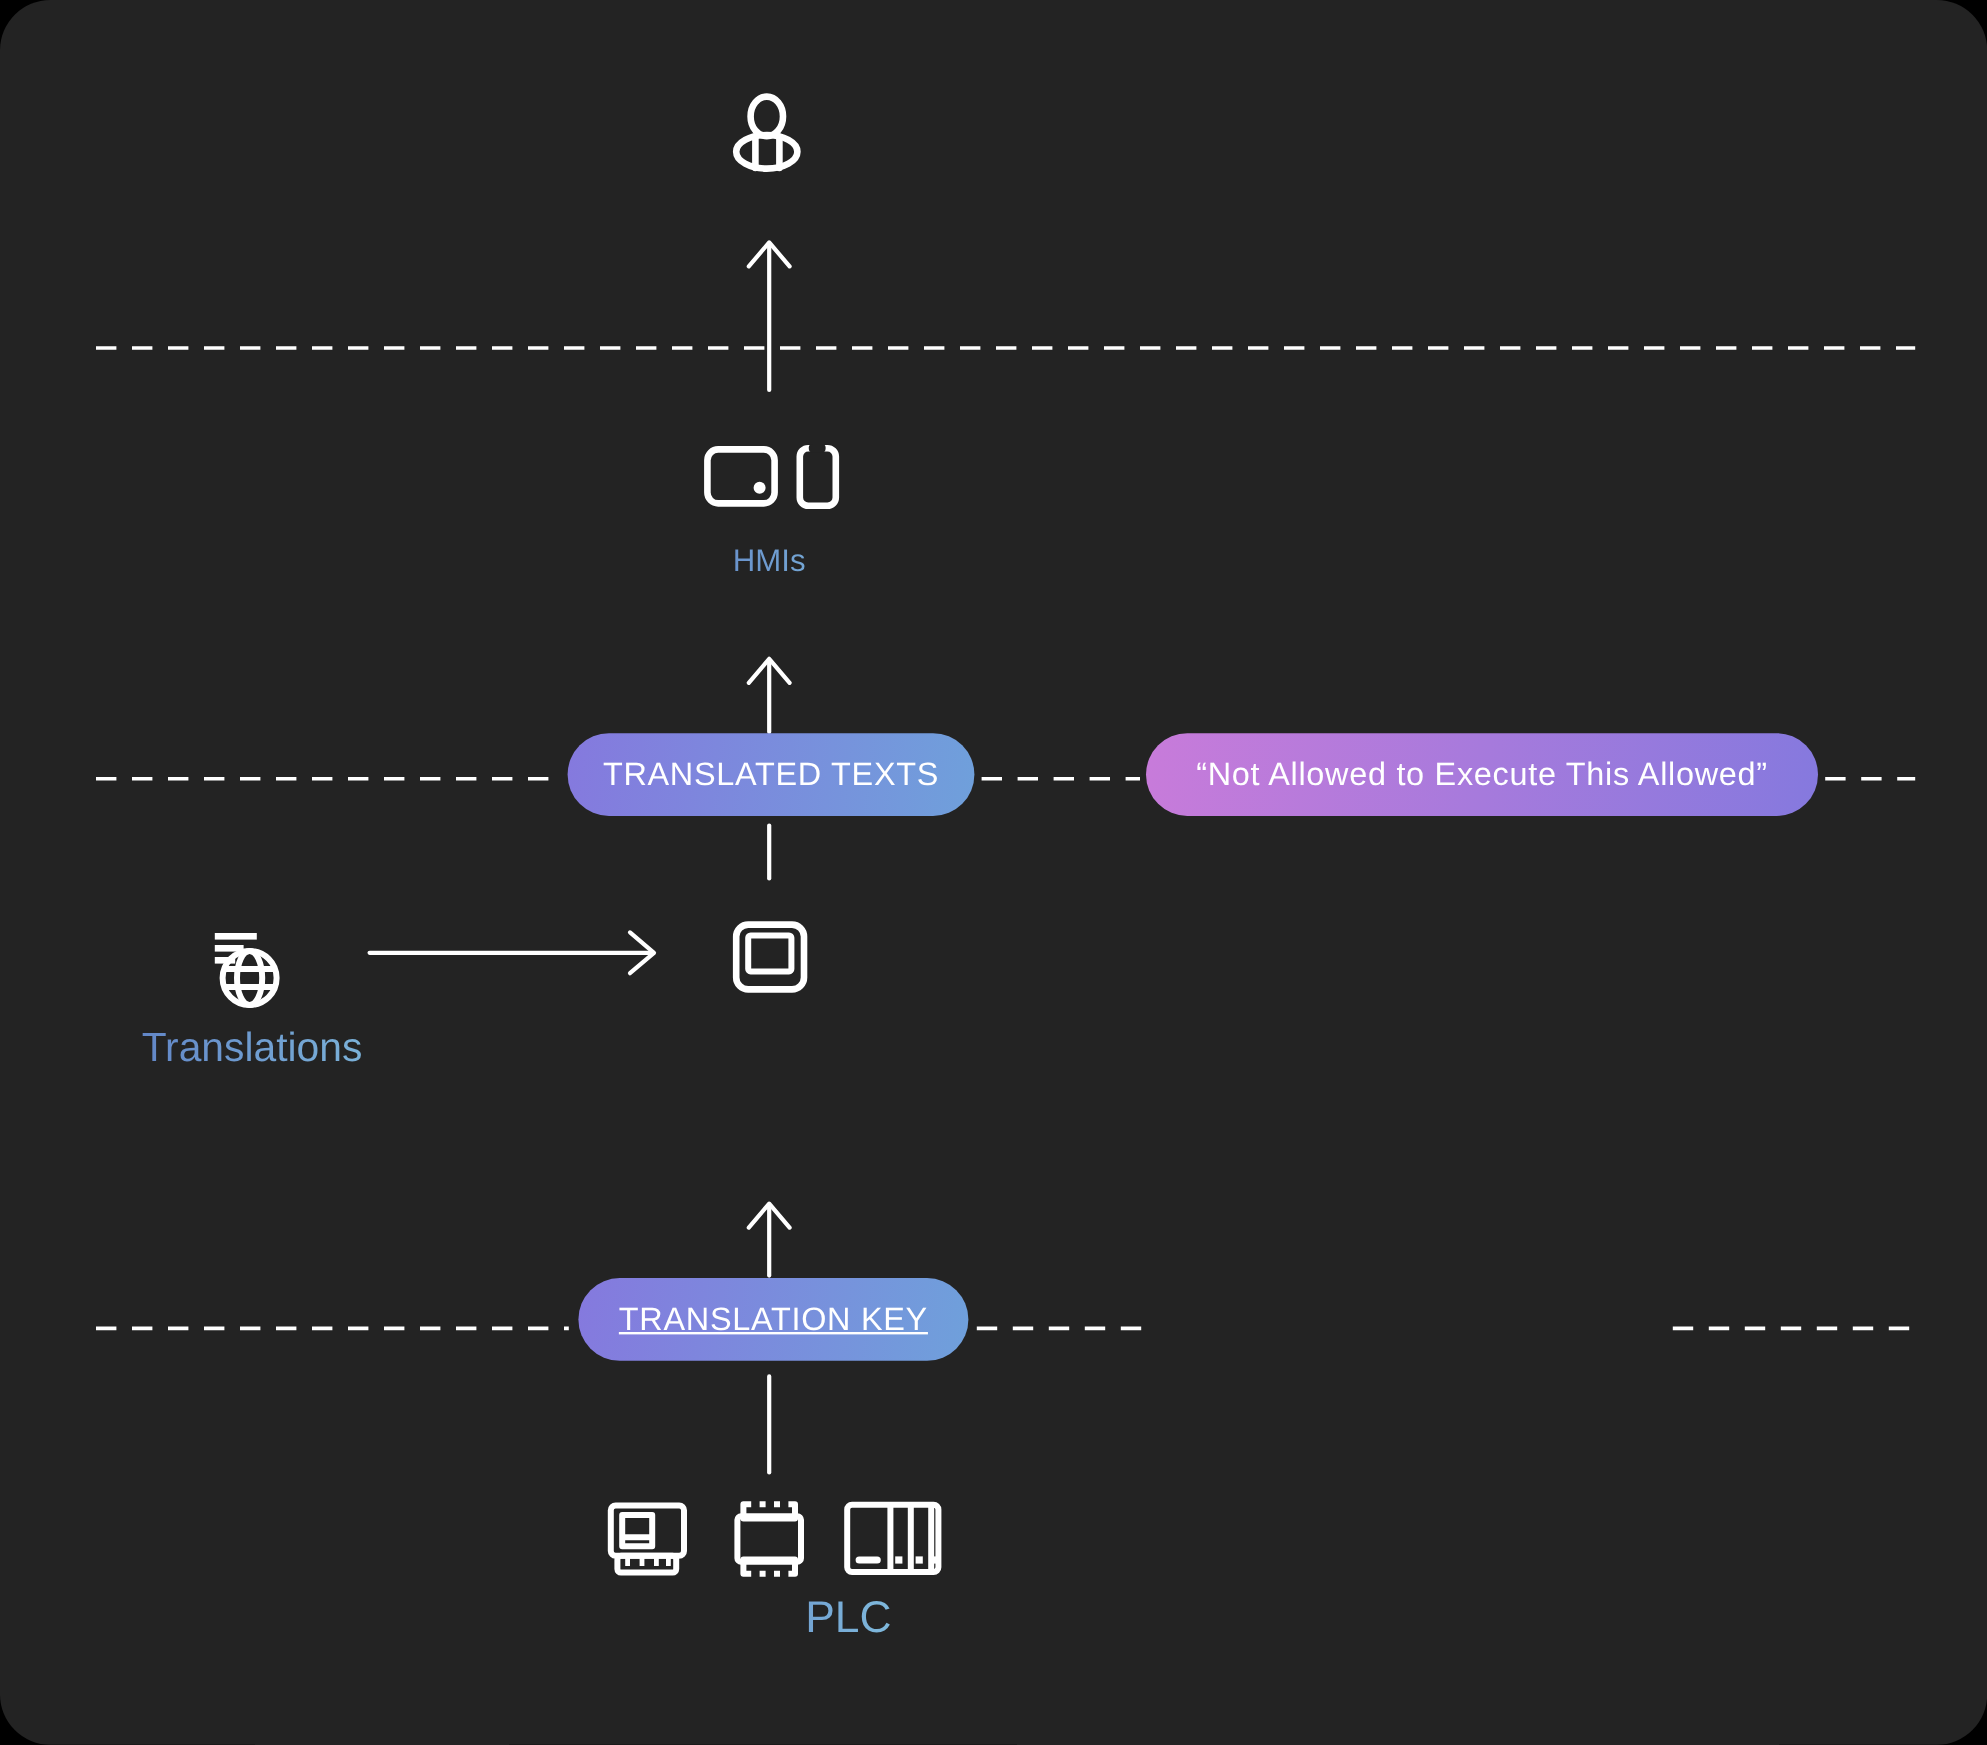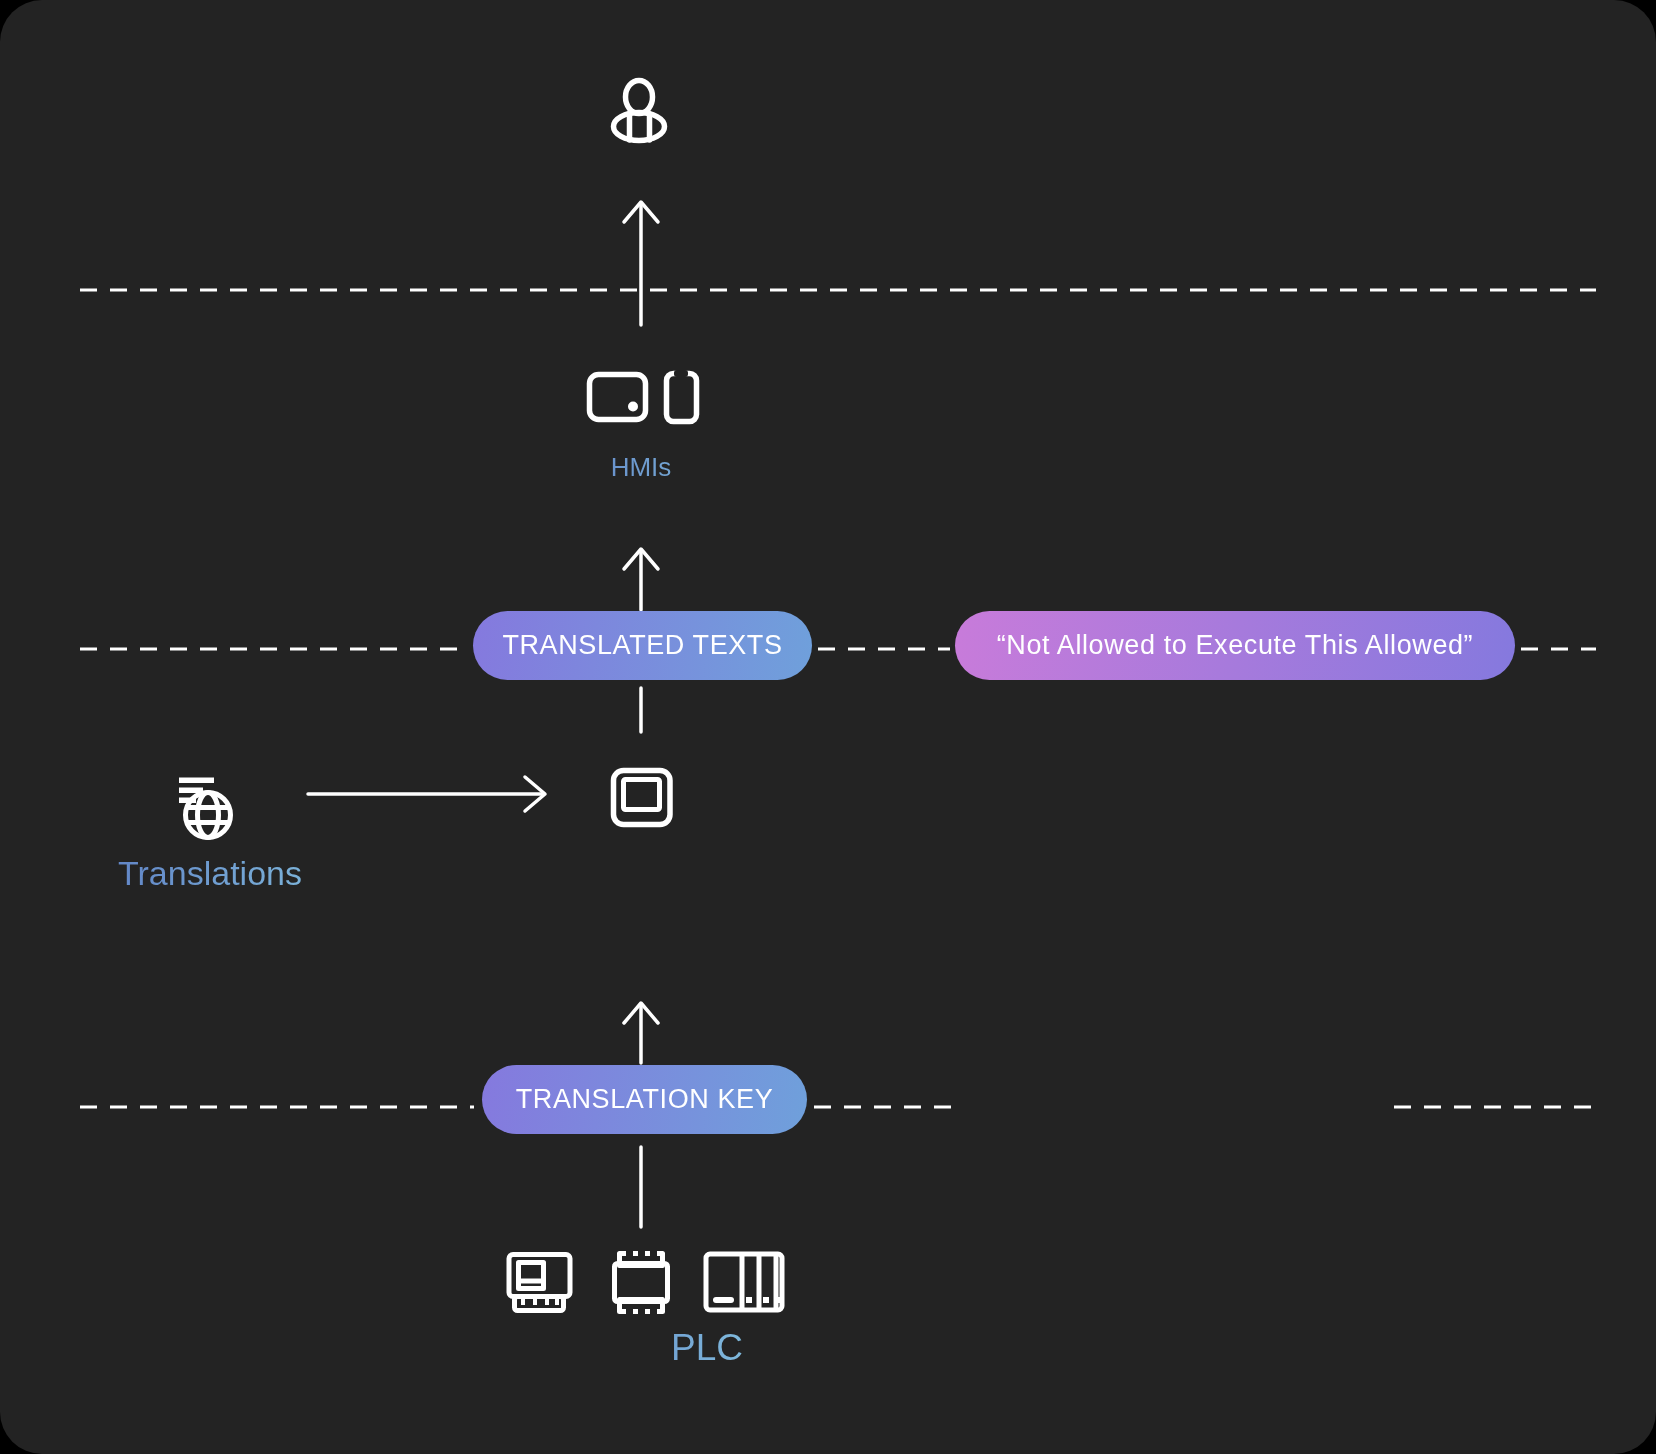--- a/index.html
+++ b/index.html
@@ -9,21 +9,21 @@
   svg{position:absolute;left:0;top:0;}
 
   .pill{position:absolute;height:69px;border-radius:34.5px;display:flex;
         align-items:center;justify-content:center;color:#ffffff;
         font-size:27px;font-weight:300;letter-spacing:0.6px;white-space:nowrap;}
   .pill-translated{left:473px;top:611px;width:339px;
         background:linear-gradient(97deg,#8579de,#6fa0db);}
   .pill-notallowed{left:955px;top:611px;width:560px;
         background:linear-gradient(97deg,#c87bda,#8579de);}
   .pill-key{left:482px;top:1065px;width:325px;
-        background:linear-gradient(97deg,#8579de,#6fa0db);}
+        background:linear-gradient(97deg,#8579de,#6fa0db);text-decoration:underline;}
   .pill-errkey{left:973px;top:1066px;width:413px;
         background:linear-gradient(97deg,#c87bda,#8579de);}
 
   .node-label{position:absolute;text-align:center;font-weight:300;color:#6b9ed2;}
   @supports (-webkit-background-clip:text){
     .node-label,.node-label span{
       background:linear-gradient(90deg,#5e7fc4,#7fb9dc);
       -webkit-background-clip:text;background-clip:text;color:transparent;}
   }
   .hmis-label{left:541px;top:452px;width:200px;font-size:26px;}

